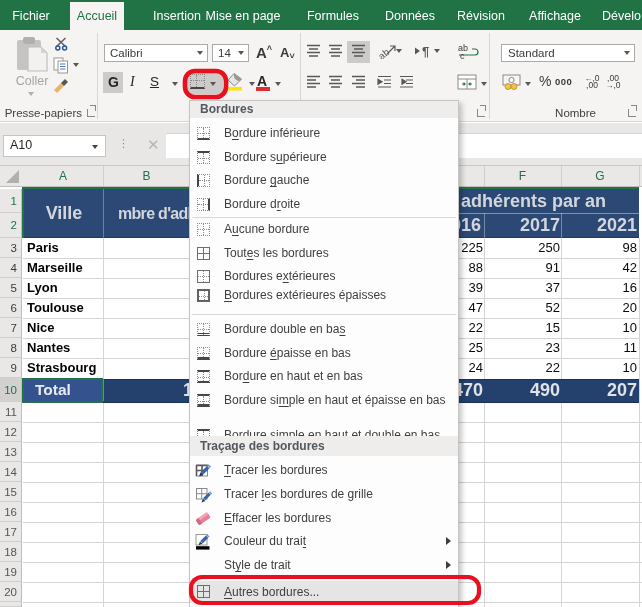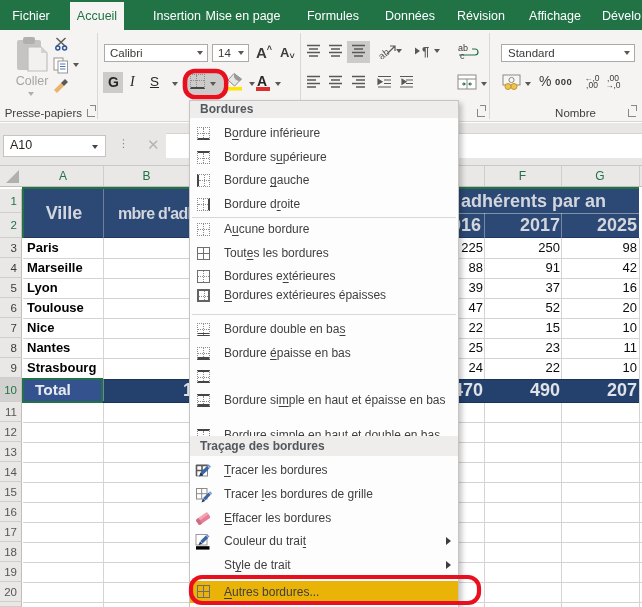--- a/index.html
+++ b/index.html
@@ -260,21 +260,21 @@
   <div class="ab" style="left:459px;top:47px;width:180px;height:1px;background:rgba(255,255,255,0.4)"></div>
   <div class="ab" style="left:484px;top:47px;width:1px;height:25px;background:rgba(255,255,255,0.35)"></div>
   <div class="ab" style="left:561px;top:47px;width:1px;height:25px;background:rgba(255,255,255,0.35)"></div>
   <div class="ab" style="left:103px;top:213px;width:1px;height:22px;background:rgba(255,255,255,0.35)"></div>
 
   <div class="ab" style="left:25px;top:23px;width:78px;height:49px;line-height:49px;text-align:center;font-size:18px;font-weight:bold;color:#d3d7dd">Ville</div>
   <div class="ab" style="left:103px;top:23px;width:86px;height:49px;line-height:49px;overflow:hidden;font-size:16px;letter-spacing:-0.7px;font-weight:bold;color:#d3d7dd;white-space:nowrap"><span style="margin-left:15px">mbre d'adhérents</span></div>
   <div class="ab" style="left:459px;top:23px;width:180px;height:24px;line-height:25px;overflow:hidden;font-size:18px;font-weight:bold;color:#d3d7dd;white-space:nowrap"><span style="margin-left:2px">adhérents par an</span></div>
   <div class="ab" style="left:431px;top:47px;width:50px;height:25px;line-height:25px;text-align:right;font-size:18px;font-weight:bold;color:#d3d7dd">2016</div>
   <div class="ab" style="left:510px;top:47px;width:50px;height:25px;line-height:25px;text-align:right;font-size:18px;font-weight:bold;color:#d3d7dd">2017</div>
-  <div class="ab" style="left:587px;top:47px;width:50px;height:25px;line-height:25px;text-align:right;font-size:18px;font-weight:bold;color:#d3d7dd">2025</div>
+  <div class="ab" style="left:587px;top:47px;width:50px;height:25px;line-height:25px;text-align:right;font-size:18px;font-weight:bold;color:#d3d7dd">2021</div>
 
   <div class="ab city" style="top:72px">Paris</div>
   <div class="ab city" style="top:92px">Marseille</div>
   <div class="ab city" style="top:112px">Lyon</div>
   <div class="ab city" style="top:132px">Toulouse</div>
   <div class="ab city" style="top:152px">Nice</div>
   <div class="ab city" style="top:172px">Nantes</div>
   <div class="ab city" style="top:192px">Strasbourg</div>
 
   <div class="ab nE" style="top:72px">225</div>
@@ -348,20 +348,21 @@
   <div class="mi" style="top:217px">
       <div class="bi dbl"></div>
       <div class="txt">Bordure double en ba<u>s</u></div>
     </div>
   <div class="mi" style="top:241px">
       <div class="bi bb3"></div>
       <div class="txt">Bordure <u>é</u>paisse en bas</div>
     </div>
   <div class="mi" style="top:264px">
       <div class="bi bt bb"></div>
+      <div class="txt">Bor<u>d</u>ure en haut et en bas</div>
     </div>
   <div class="mi" style="top:288px">
       <div class="bi bt bb3"></div>
       <div class="txt">Bordure si<u>m</u>ple en haut et épaisse en bas</div>
     </div>
   <div class="mi" style="top:323px">
       <div class="bi bt dbl"></div>
       <div class="txt">Bordure simple e<u>n</u> haut et double en bas</div>
     </div>
   <div class="mhead" style="top:335px;height:20px;line-height:20px"><span>Traçage des bordures</span></div>
@@ -404,21 +405,21 @@
         <rect x="1" y="13.2" width="13.5" height="3.4" fill="#000"></rect>
       </svg>
       <div class="txt">Couleur du trai<u>t</u></div>
       <div class="marr"></div>
     </div>
   <div class="mi" style="top:453px">
       <div class="txt">St<u>y</u>le de trait</div>
       <div class="marr"></div>
     </div>
   <div class="msep" style="top:477px"></div>
-  <div class="mi" style="top:480px;height:22px;background:#eab308">
+  <div class="mi" style="top:480px;height:22px;background:#e5e5e5">
       <div class="bi sa cs" style="top:4px"></div>
       <div class="txt" style="line-height:22px"><u>A</u>utres bordures...</div>
     </div>
 </div>
 <svg class="ab" id="annot" width="642" height="607" style="left:0;top:0;pointer-events:none">
   <rect x="185" y="71" width="41" height="26" rx="10" fill="none" stroke="#e8101e" stroke-width="4.6"></rect>
   <rect x="191" y="577" width="288" height="26" rx="11" fill="none" stroke="#e8101e" stroke-width="4.2"></rect>
 </svg>
 
 </body></html>

